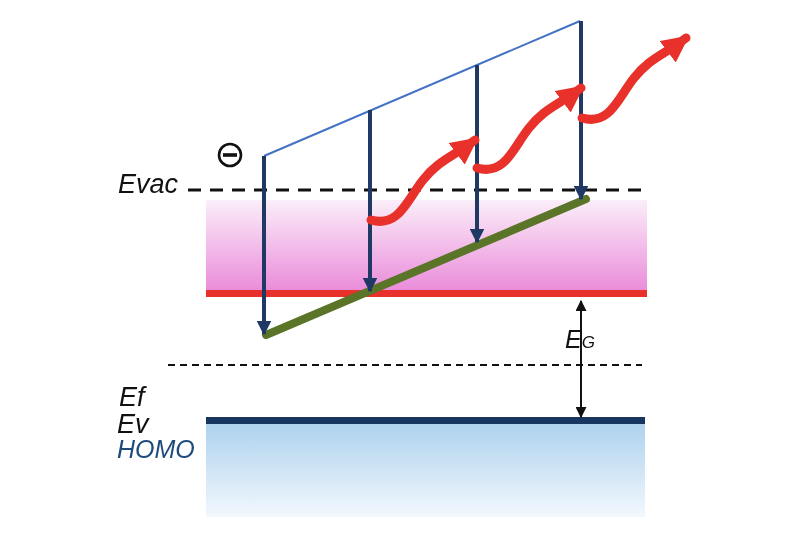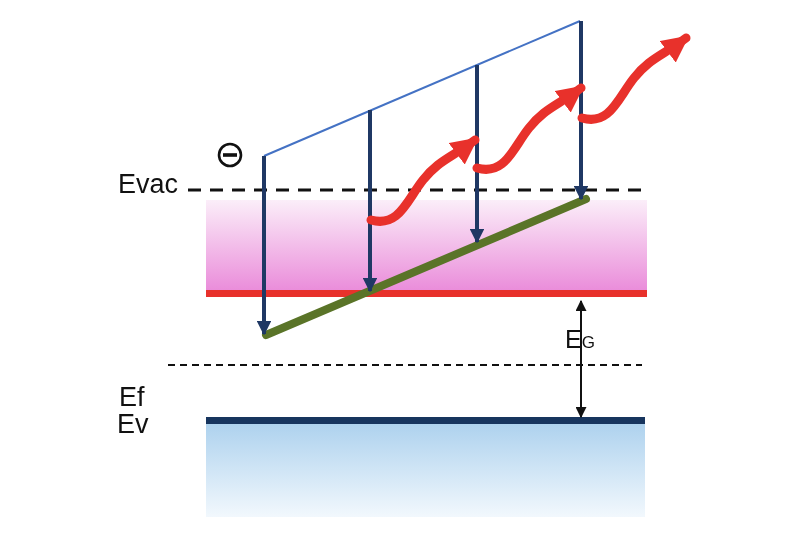--- a/index.html
+++ b/index.html
@@ -1,18 +1,18 @@
 <!DOCTYPE html>
 <html style="--background: #ffffff; --text: #111111; --navy: #1f3864; --navy_dark: #17355e; --red: #e8312b; --green: #5a7428; --blue_line: #4472c4; --pink_top: #fbeef9; --pink_bottom: #ea8cda; --homo_band_top: #aed2ee; --homo_band_bottom: #f2f8fd; --homo_text: #1f4a7c;"><head>
 <meta charset="utf-8">
 <style>
   html,body{margin:0;padding:0;}
   body{width:800px;height:540px;background:var(--background,#fff);overflow:hidden;
        font-family:"Liberation Sans", sans-serif;}
-  .stage{position:relative;width:800px;height:540px;background:var(--background,#fff);}
+  .stage{position:relative;width:800px;height:540px;background:var(--background,#fff);font-style:italic;}
   svg.diagram{position:absolute;left:0;top:0;}
   .label{position:absolute;color:var(--text,#111);white-space:nowrap;line-height:1;
          font-family:"Liberation Sans", sans-serif;font-weight:400;}
   .label-evac{left:118px;top:171px;font-size:27px;}
   .label-lumo{left:119px;top:278px;font-size:25px;color:var(--red,#e8312b);}
   .label-ef{left:119px;top:352px;font-size:27px;margin-top:32px;}
   .label-eg{left:565px;top:327px;font-size:25px;}
   .label-eg .sub{font-size:17px;}
   .label-ev{left:117px;top:411px;font-size:27px;}
   .label-homo{left:117px;top:437px;font-size:25px;color:var(--homo_text,#1f4a7c);}
@@ -73,13 +73,14 @@
 
     <path d="M 371,220 c 28,8 36,-20 52,-40 s 28,-22 52,-40" fill="none" style="stroke:var(--red,#e8312b)" stroke-width="9" stroke-linecap="round" marker-end="url(#mRed)"></path>
     <path d="M 477,168 c 28,8 36,-20 52,-40 s 28,-22 52,-40" fill="none" style="stroke:var(--red,#e8312b)" stroke-width="9" stroke-linecap="round" marker-end="url(#mRed)"></path>
     <path d="M 582,118 c 28,8 36,-20 52,-40 s 28,-22 52,-40" fill="none" style="stroke:var(--red,#e8312b)" stroke-width="9" stroke-linecap="round" marker-end="url(#mRed)"></path>
   </svg>
 
   <div class="label label-evac">Evac</div>
   <div class="label label-ef">Ef</div>
   <div class="label label-eg"><span>E</span><span class="sub">G</span></div>
   <div class="label label-ev">Ev</div>
+  <div class="label label-homo">HOMO</div>
 </div>
 
 </body></html>

